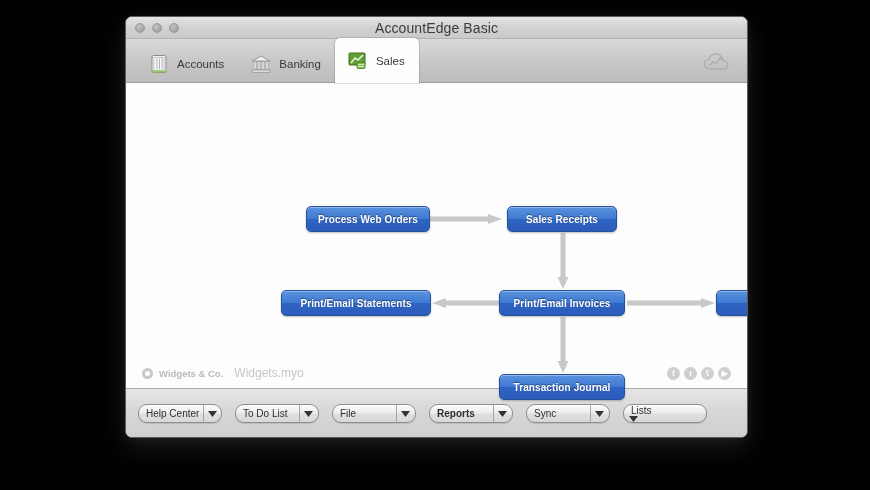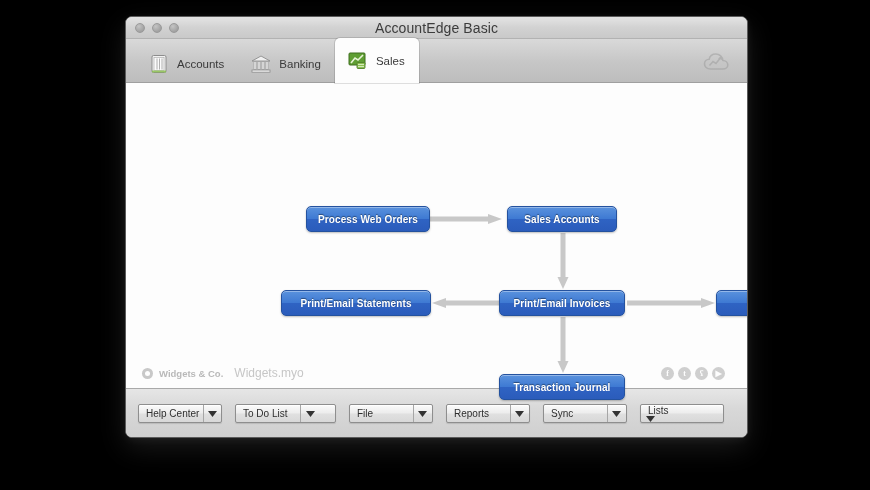--- a/index.html
+++ b/index.html
@@ -95,21 +95,21 @@
                 0 1px 2px rgba(0,0,0,0.25);
     cursor: default;
   }
   .arrow { position: absolute; }
 
   
   #infobar {
     position: absolute; left: 0; right: 0; bottom: 0;
     height: 30px;
     display: flex; align-items: center;
-    padding: 0 22px 0 16px;
+    padding: 0 16px 0 16px;
   }
   #company { display: flex; align-items: center; gap: 6px; }
   #company-badge {
     width: 11px; height: 11px; border-radius: 50%;
     background: #c8c8c8;
     display: flex; align-items: center; justify-content: center;
   }
   #company-badge i {
     width: 5px; height: 5px; border-radius: 50%;
     background: #fdfdfd; display: block;
@@ -131,42 +131,42 @@
     background: linear-gradient(to bottom, #e6e6e6 0%, #d8d8d8 40%, #cfcfcf 100%);
     border-top: 1px solid #a9a9a9;
     display: flex; align-items: center;
     padding: 0 12px;
     gap: 13px;
   }
   .popbtn {
     height: 19px;
     display: flex; align-items: stretch;
     border: 1px solid #8e8e8e;
-    border-radius: 2px;
+    border-radius: 9px;
     background: linear-gradient(to bottom, #fbfbfb 0%, #ececec 48%, #e0e0e0 52%, #d8d8d8 100%);
     box-shadow: 0 1px 1px rgba(0,0,0,0.12), inset 0 1px 0 #fff;
     overflow: hidden;
     cursor: default;
   }
   .popbtn .lbl {
     display: flex; align-items: center;
     padding: 0 7px;
     font-size: 10px; color: #2e2e2e;
     white-space: nowrap;
   }
   .popbtn .sep { width: 1px; background: #a6a6a6; }
   .popbtn .chev {
     width: 19px;
     display: flex; align-items: center; justify-content: center;
   }
   .popbtn .chev svg { display: block; }
   .w-help  { width: 84px; } .w-help  .lbl { width: 64px; }
-  .w-todo  { width: 101px; } .w-todo  .lbl { width: 64px; }
+  .w-todo  { width: 84px; } .w-todo  .lbl { width: 64px; }
   .w-find  { width: 84px; } .w-find  .lbl { width: 64px; }
-  .w-rep   { width: 84px; } .w-rep   .lbl { width: 64px; }
+  .w-rep   { width: 84px; } .w-rep   .lbl { width: 64px; font-weight: bold; }
   .w-sync  { width: 84px; } .w-sync  .lbl { width: 64px; }
   .w-lists { width: 84px; flex-direction: column; } .w-lists .lbl { width: 64px; }
 </style>
 </head>
 <body>
 
 <div id="window">
 
   <div id="titlebar">
     <div id="lights">
@@ -266,21 +266,21 @@
         <rect x="4.5" y="0" width="5" height="44" fill="#c8c8c8"></rect>
         <polygon points="1.5,44 12.5,44 7,56" fill="#c8c8c8"></polygon>
       </svg>
     </div>
 
     <div class="node" style="left:165px; top:123px; width:124px;margin-left:15px;">
       <span>Process Web Orders</span>
     </div>
 
     <div class="node" style="left:381px; top:123px; width:110px;">
-      <span>Sales Accounts</span>
+      <span>Sales Receipts</span>
     </div>
 
     <div class="node" style="left:155px; top:207px; width:150px;">
       <span>Print/Email Statements</span>
     </div>
 
     <div class="node" style="left:373px; top:207px; width:126px;">
       <span>Print/Email Invoices</span>
     </div>
 

